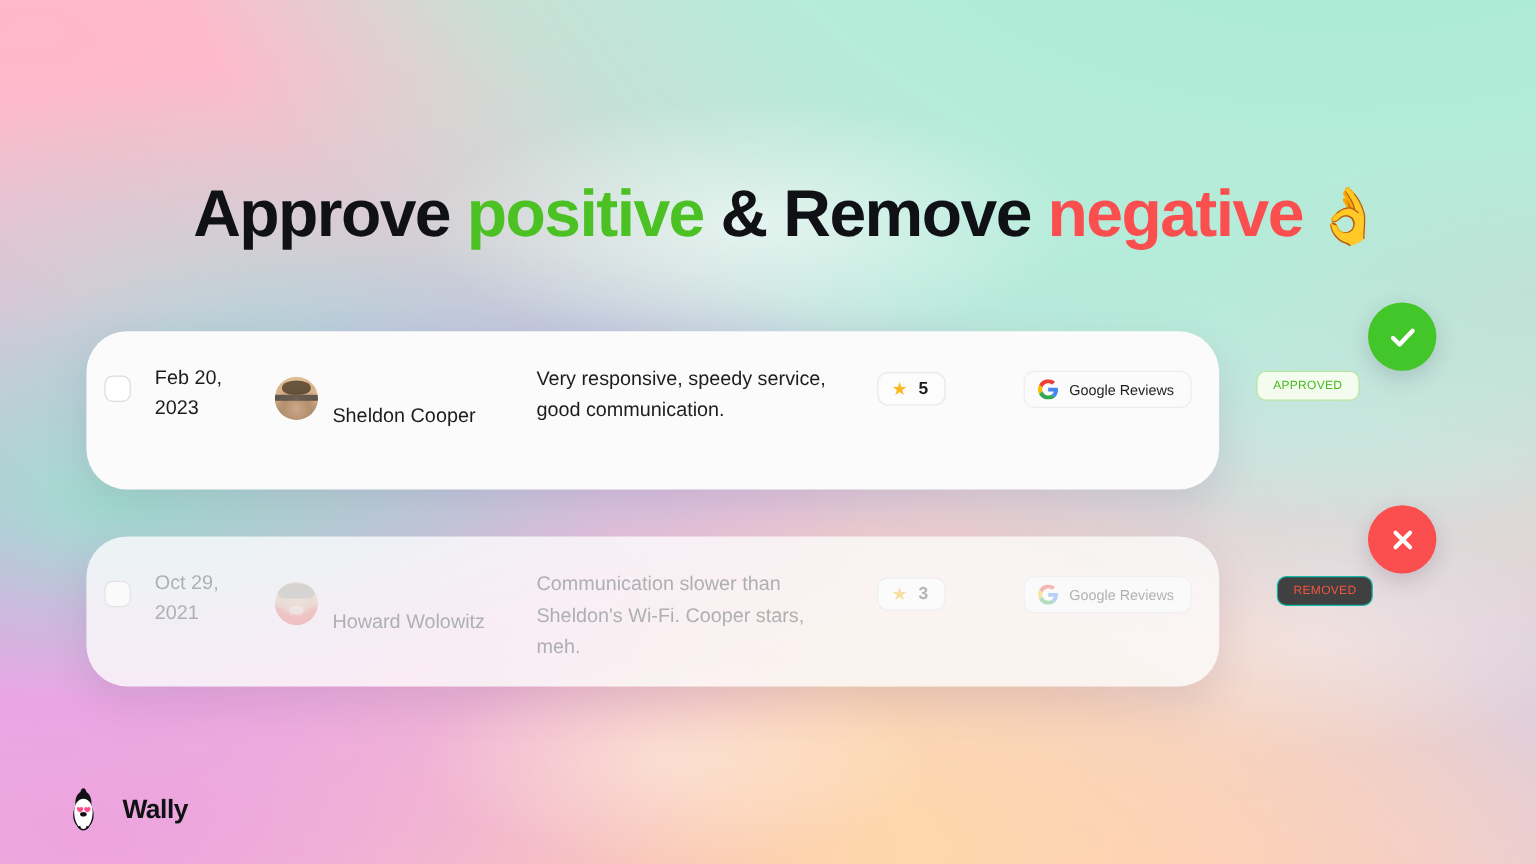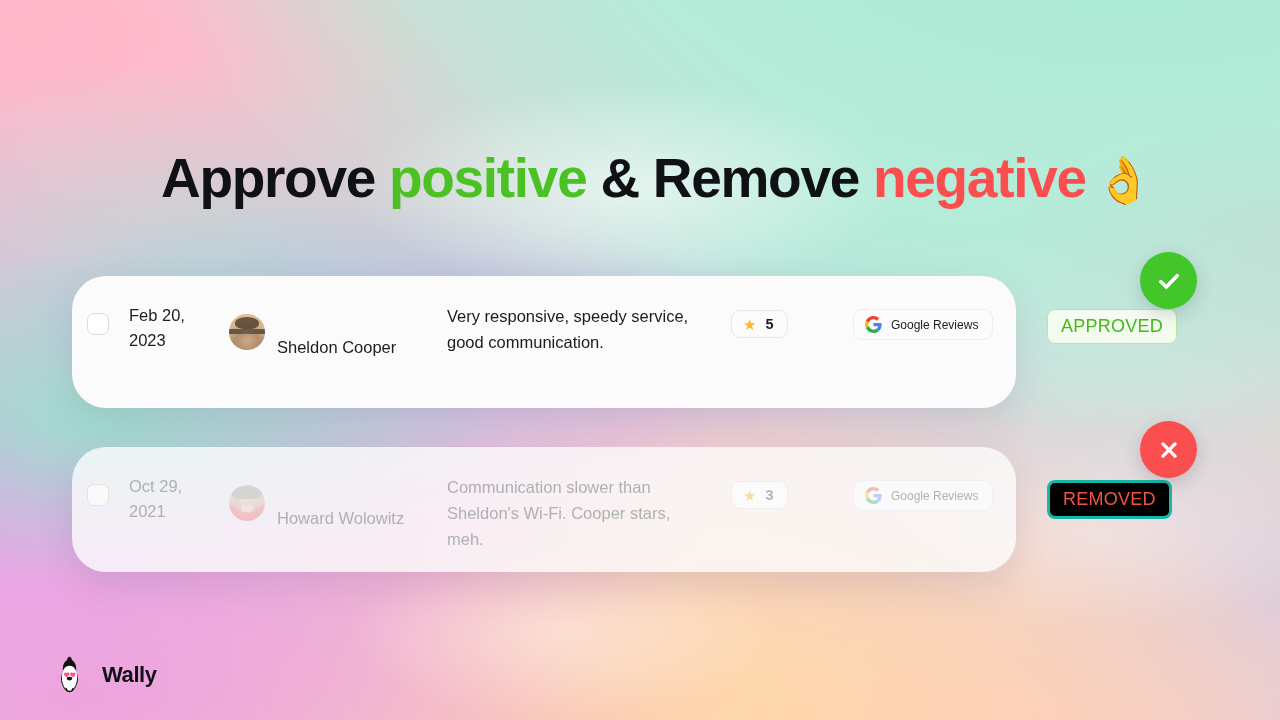--- a/index.html
+++ b/index.html
@@ -222,33 +222,34 @@
   }
   .source-label { font-size: 12px; color: #1d1d1f; }
 
   .g-icon { width: 17px; height: 17px; display: block; }
 
   .status-pill {
     display: inline-flex;
     align-items: center;
     padding: 6px 13px;
     border-radius: 8px;
-    font-size: 18px;
+    font-size: 10px;
     font-weight: 400;
     letter-spacing: .25px;
   }
   .status-approved {
     color: #46b81d;
     border: 1px solid #b7e6a1;
     background: #f4fcef;
   }
   .status-removed {
     color: #f4553e;
-    border: 3px solid #14b8a6;
-    background: #000000;
+    border: 1px solid #14b8a6;
+    background: #404040;
+    margin-left: 17px;
   }
 
   
   .card-removed .date,
   .card-removed .person-name,
   .card-removed .review-text { color: #aeb0b3; }
   .card-removed .rating-pill { background: #fbfbfb; border-color: #eeeef0; }
   .card-removed .star { color: #f7dfa4; }
   .card-removed .rating-num { color: #b3b5b8; font-weight: 700; }
   .card-removed .source-pill { background: #fafafa; border-color: #f0f0f2; }

